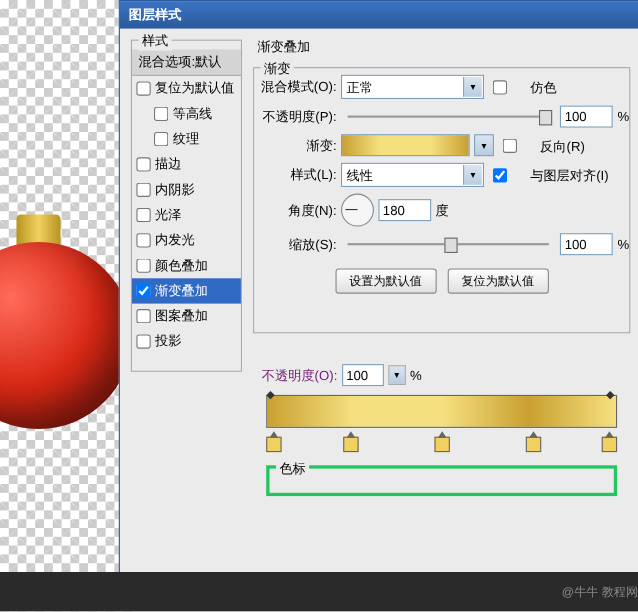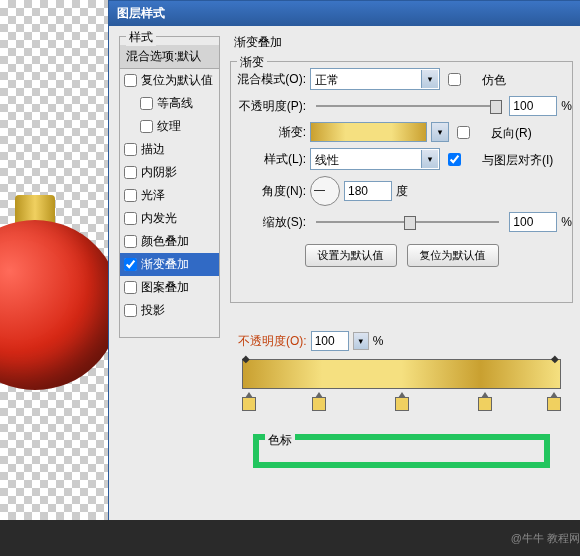--- a/index.html
+++ b/index.html
@@ -34,21 +34,21 @@
 .btn{border:1px solid #888;background:linear-gradient(#fdfdfd,#e0e0e0);padding:3px 12px;font-size:11px;border-radius:3px}
 .buttons-row{display:flex;gap:10px;justify-content:center;margin-top:12px}
 .lower-section{margin-top:20px;padding:8px}
 .opacity-row{display:flex;align-items:center;gap:4px;margin-bottom:8px}
 .gradient-editor{position:relative;height:60px;margin:4px}
 .gradient-bar{height:28px;border:1px solid #666;background:linear-gradient(90deg,#c9a030,#f5e080 25%,#f5e080 50%,#c9a030 75%,#f5e080)}
 .stop-top{position:absolute;top:-8px;width:10px;height:10px}
 .stop-top:before{content:"◆";color:#333;font-size:10px}
 .stop-bot{position:absolute;bottom:8px;width:12px;height:12px;border:1px solid #666;background:#f0d060}
 .stop-bot:before{content:"";position:absolute;top:-6px;left:2px;border-left:4px solid transparent;border-right:4px solid transparent;border-bottom:6px solid #666}
-.color-section{border:6px solid #22c55e;margin:15px;padding:6px;position:relative}
+.color-section{border:3px solid #22c55e;margin:4px;padding:6px;position:relative}
 .bottom-bar{position:absolute;bottom:0;left:0;width:580px;height:36px;background:#2a2a2a;display:flex;align-items:center;justify-content:flex-end;padding-right:10px;gap:4px}
 .watermark{color:#888;font-size:11px}
 .checkbox-label{display:flex;align-items:flex-end;gap:18px}
 </style>
 </head>
 <body>
 
 <div class="canvas-bg"></div>
 <div class="ornament-cap"></div>
 <div class="ornament"></div>
@@ -174,21 +174,21 @@
         </div>
 
         <div class="buttons-row">
           <button class="btn">设置为默认值</button>
           <button class="btn">复位为默认值</button>
         </div>
       </div>
 
       <div class="lower-section">
         <div class="opacity-row">
-          <span style="color:#c2410c">不透明度(O):</span>
+          <span style="color:#701a75">不透明度(O):</span>
           <input class="num-input" style="width: 30px;" value="100">
           <span class="combo-arrow" style="position:static;border:1px solid #aaa;height:16px;width:14px"></span>
           <span>%</span>
         </div>
         <div class="gradient-editor">
           <div class="stop-top" style="left:0"></div>
           <div class="stop-top" style="right:0"></div>
           <div class="gradient-bar"></div>
           <div class="stop-bot" style="left:0"></div>
           <div class="stop-bot" style="left:22%"></div>

